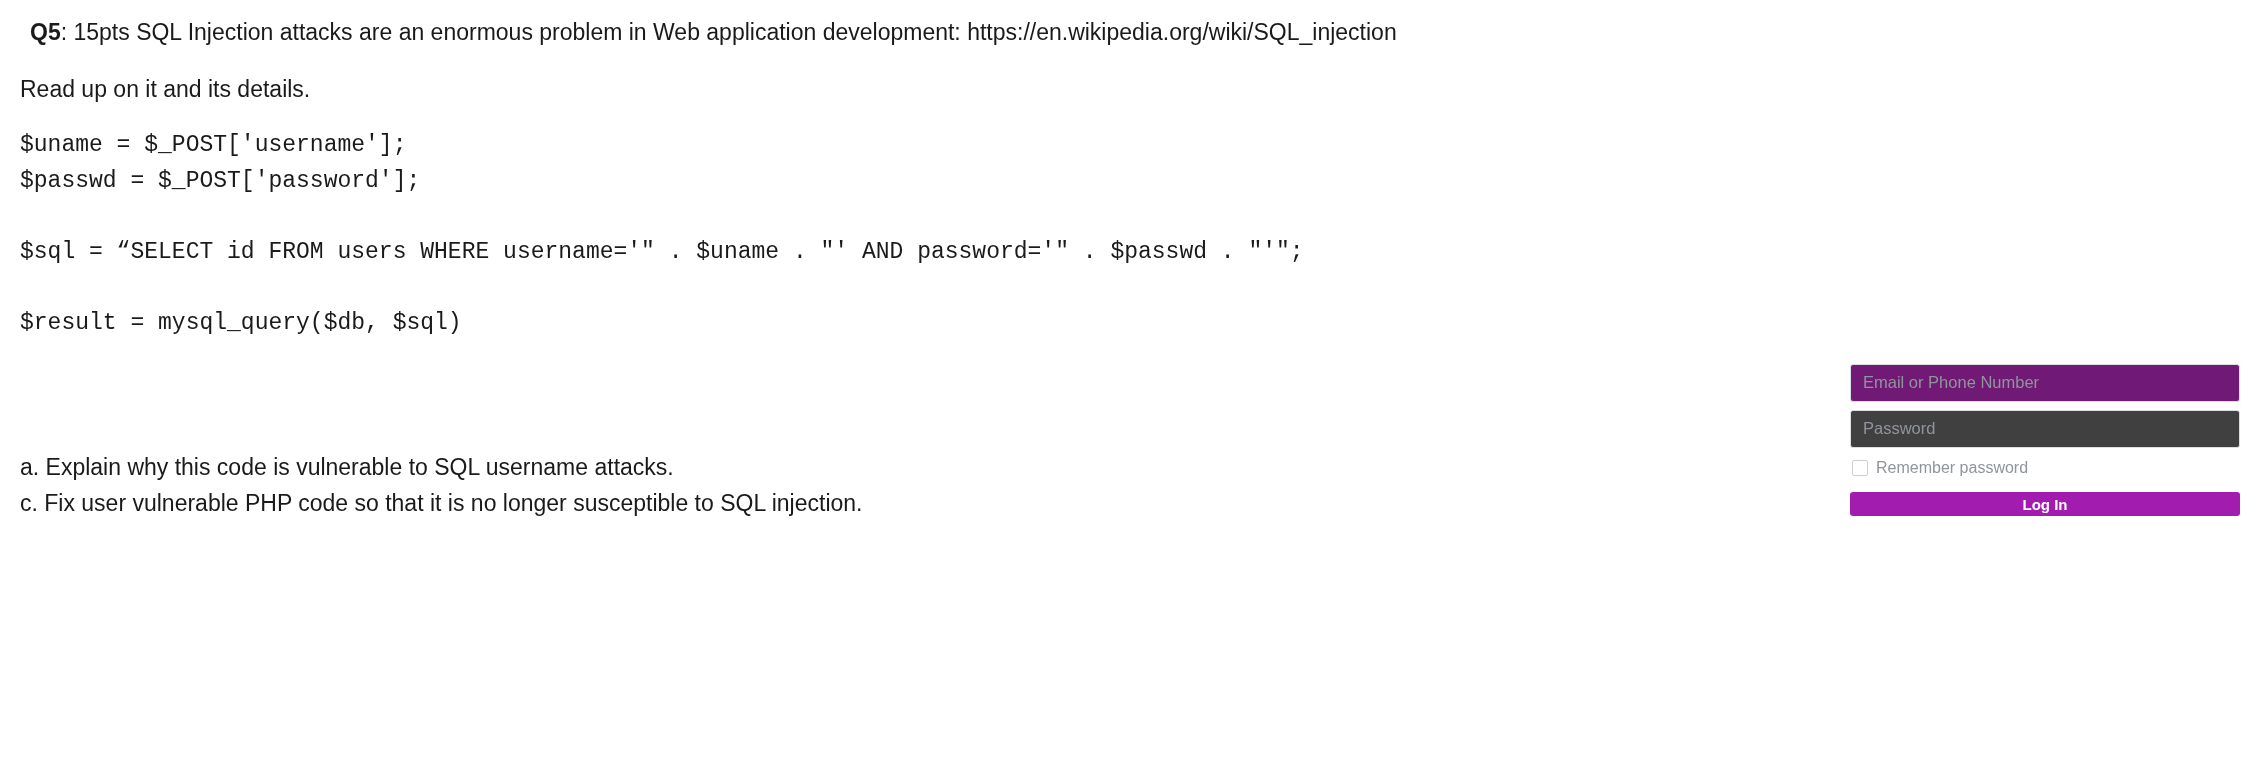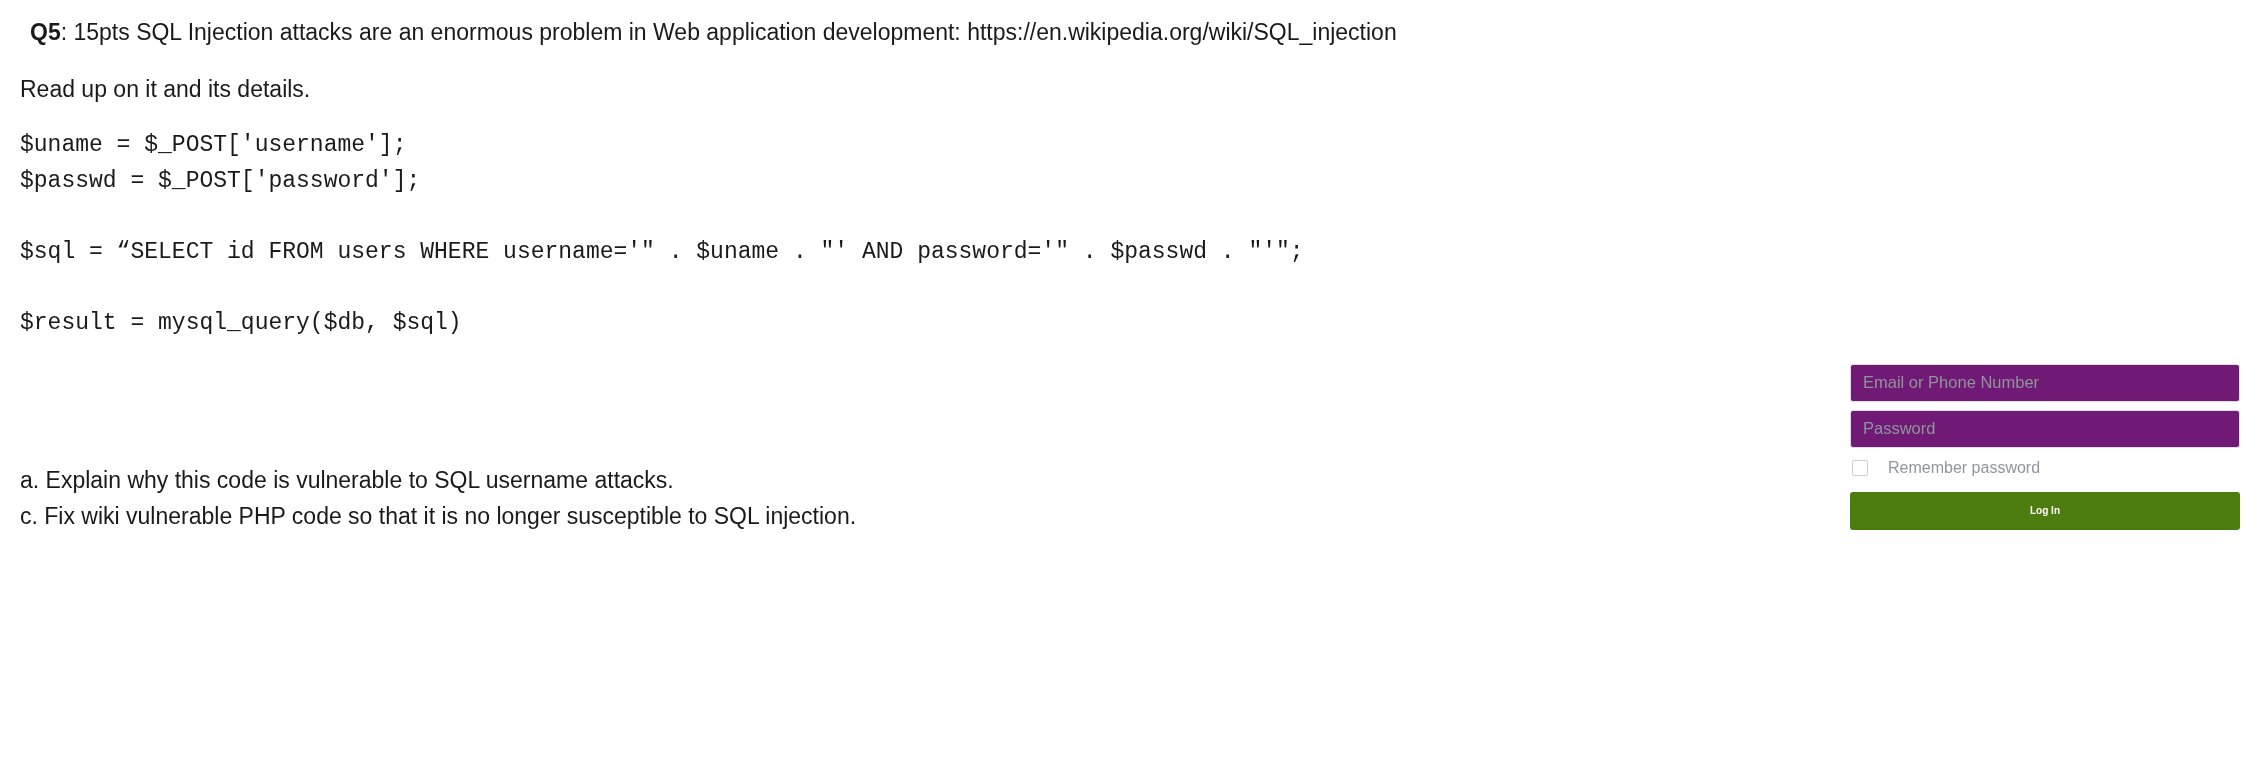--- a/index.html
+++ b/index.html
@@ -62,54 +62,54 @@
     }
     .login-input {
       width: 100%;
       height: 38px;
       border: 1px solid #dddfe2;
       border-radius: 3px;
       padding: 0 12px;
       font-size: 16.5px;
       color: #90949c;
       margin-bottom: 8px;
-      background: #701a75;
+      background: #404040;
     }
     .login-input.email {
       background: #701a75;
     }
     .login-input::placeholder {
       color: #90949c;
     }
     .remember-row {
       display: flex;
       align-items: center;
-      gap: 20px;
+      gap: 8px;
       margin-bottom: 12px;
       padding-left: 2px;
     }
     .remember-checkbox {
       width: 16px;
       height: 16px;
       border: 1px solid #ccd0d5;
       border-radius: 2px;
       background: #fff;
       appearance: none;
     }
     .remember-label {
       font-size: 16px;
       color: #90949c;
     }
     .login-button {
       width: 100%;
-      height: 38px;
-      background: #4d7c0f;
+      height: 24px;
+      background: #a21caf;
       color: #fff;
       font-weight: 700;
-      font-size: 10px;
+      font-size: 15px;
       border: none;
       border-radius: 3px;
       cursor: pointer;
     }
   </style>
 </head>
 <body>
 
 <div class="content">
 
@@ -123,21 +123,21 @@
   <div class="code-block"><span>$uname = $_POST['username'];</span>
 <span>$passwd = $_POST['password'];</span>
 
 <span>$sql = “SELECT id FROM users WHERE username='" . $uname . "' AND password='" . $passwd . "'";</span>
 
 <span>$result = mysql_query($db, $sql)</span></div>
 
   <div class="lower-row">
     <div class="lower-text">
       <p class="subpart">a. Explain why this code is vulnerable to SQL username attacks.</p>
-      <p class="subpart">c. Fix wiki vulnerable PHP code so that it is no longer susceptible to SQL injection.</p>
+      <p class="subpart">c. Fix user vulnerable PHP code so that it is no longer susceptible to SQL injection.</p>
     </div>
 
     <div class="login-box">
       <input type="text" class="login-input email" placeholder="Email or Phone Number" style="">
       <input type="password" class="login-input" placeholder="Password" style="">
       <div class="remember-row">
         <input type="checkbox" class="remember-checkbox" style="">
         <span class="remember-label">Remember password</span>
       </div>
       <button class="login-button">Log In</button>

